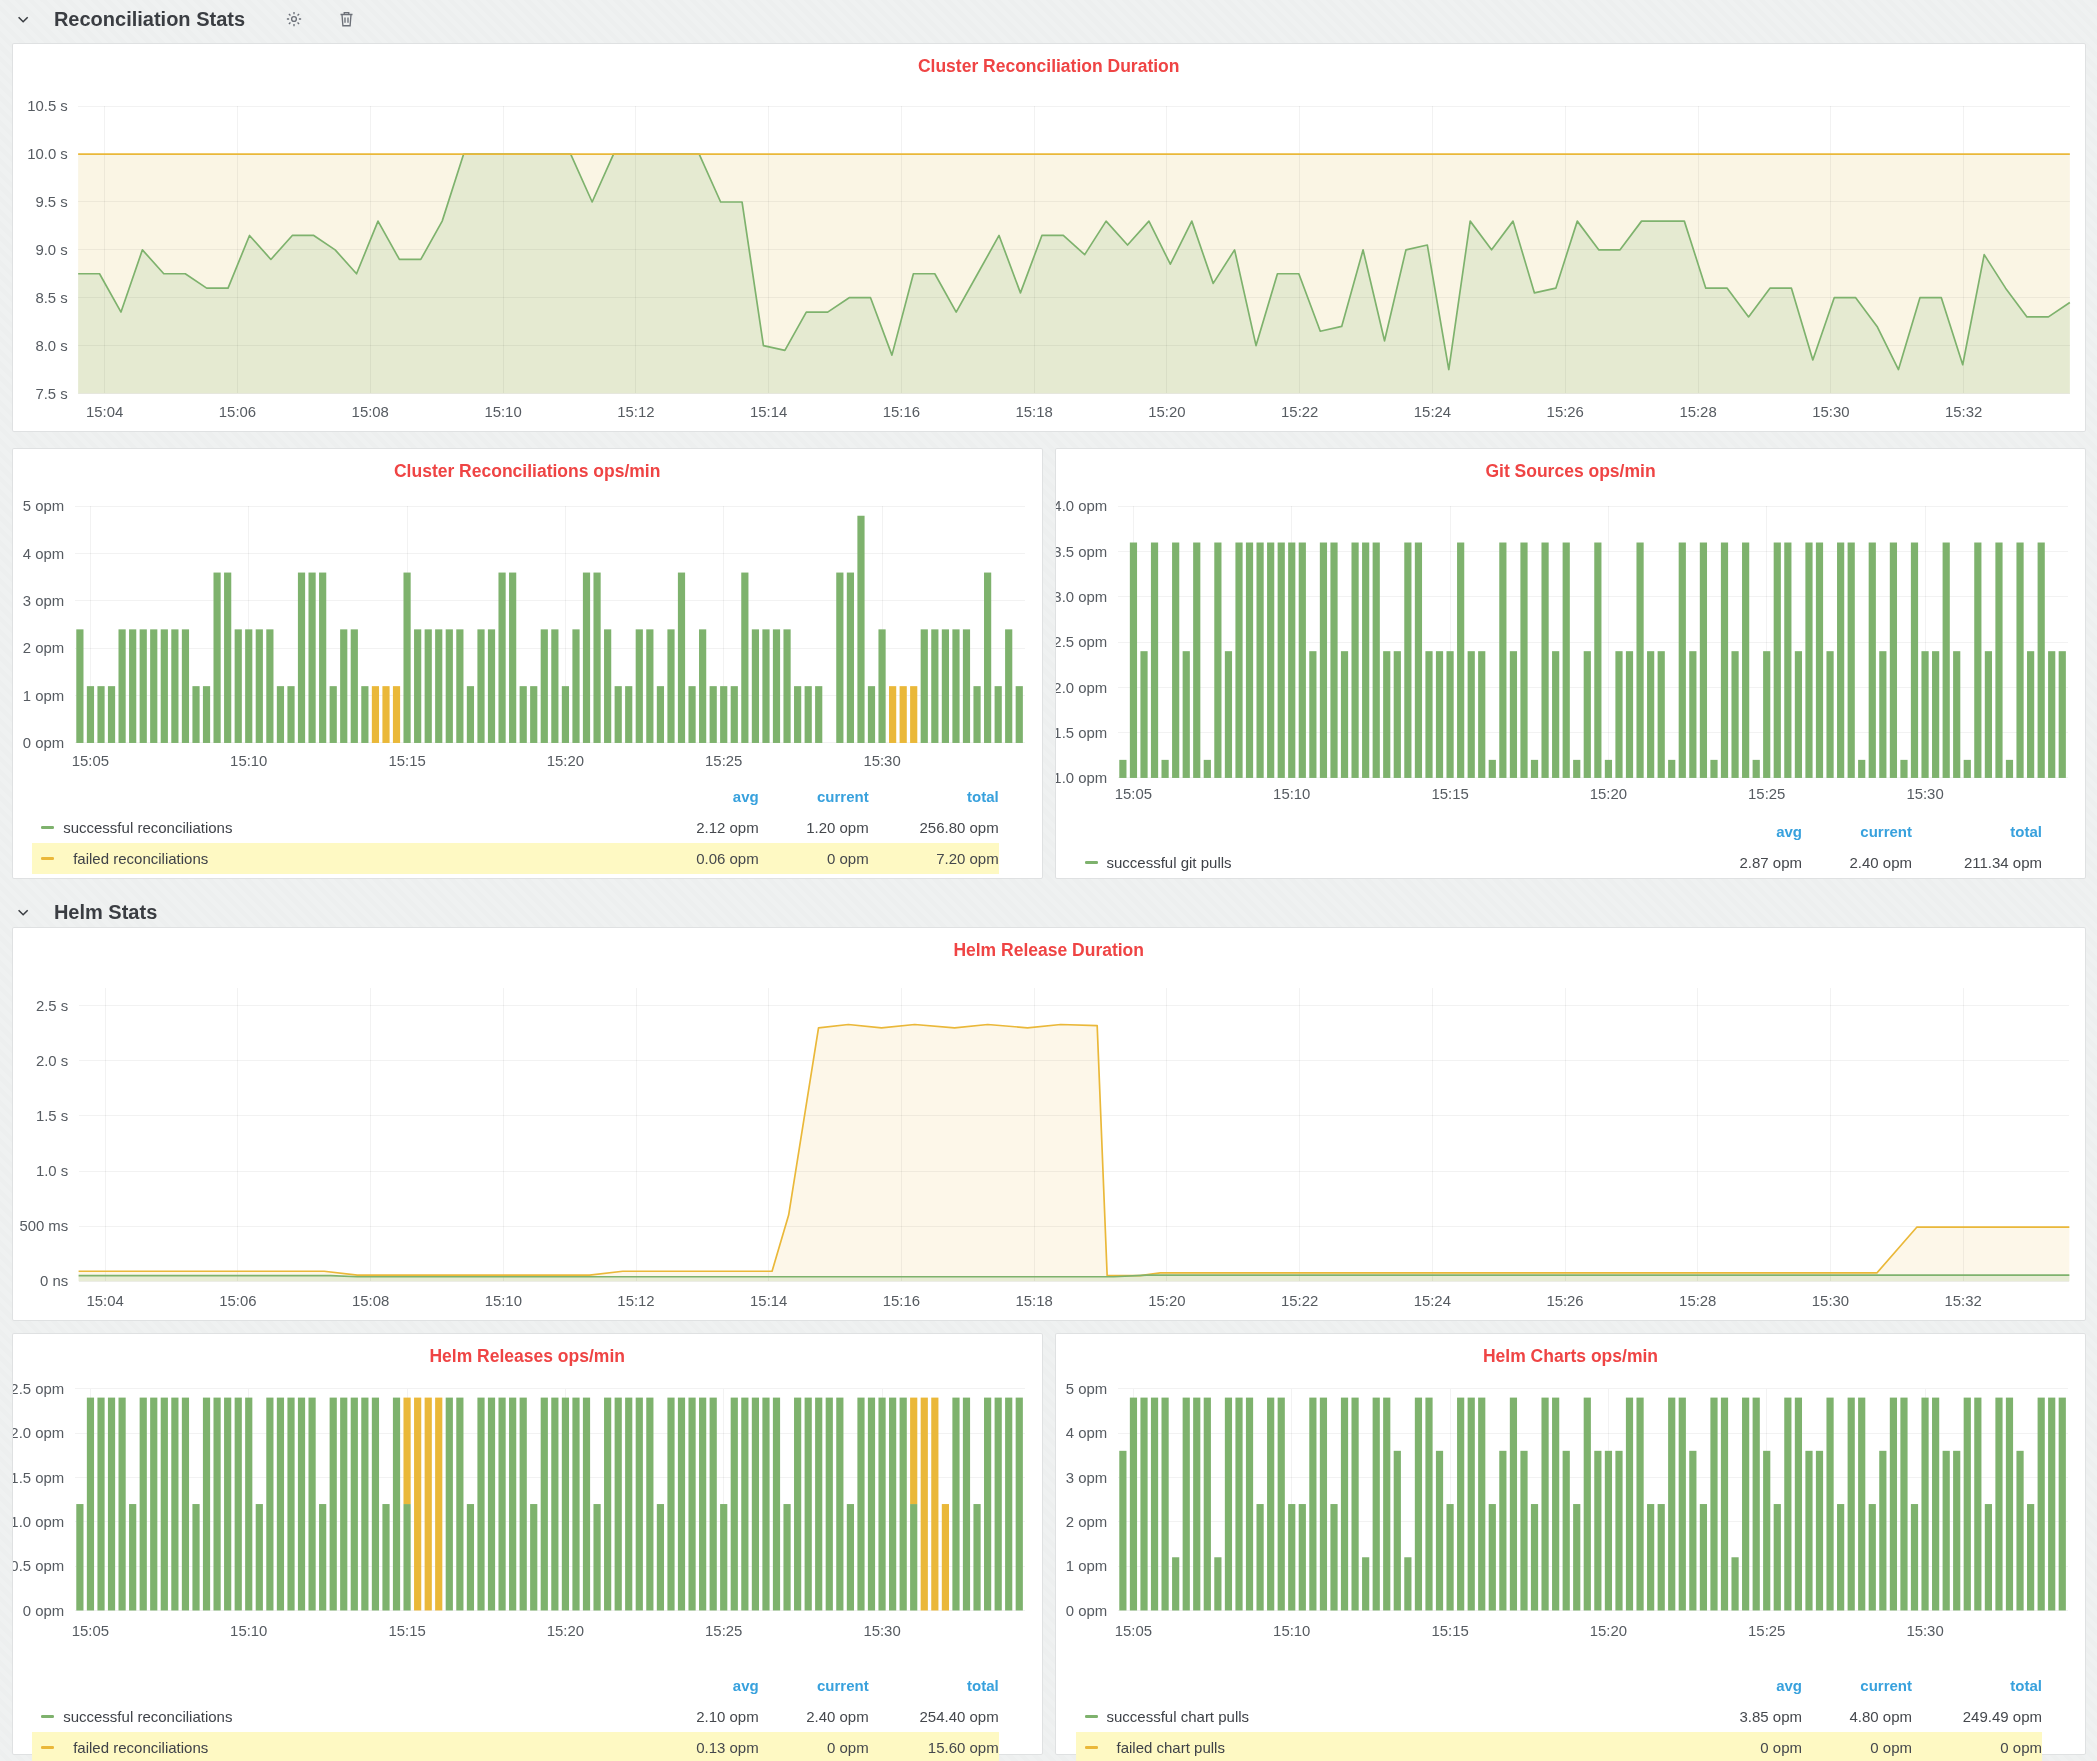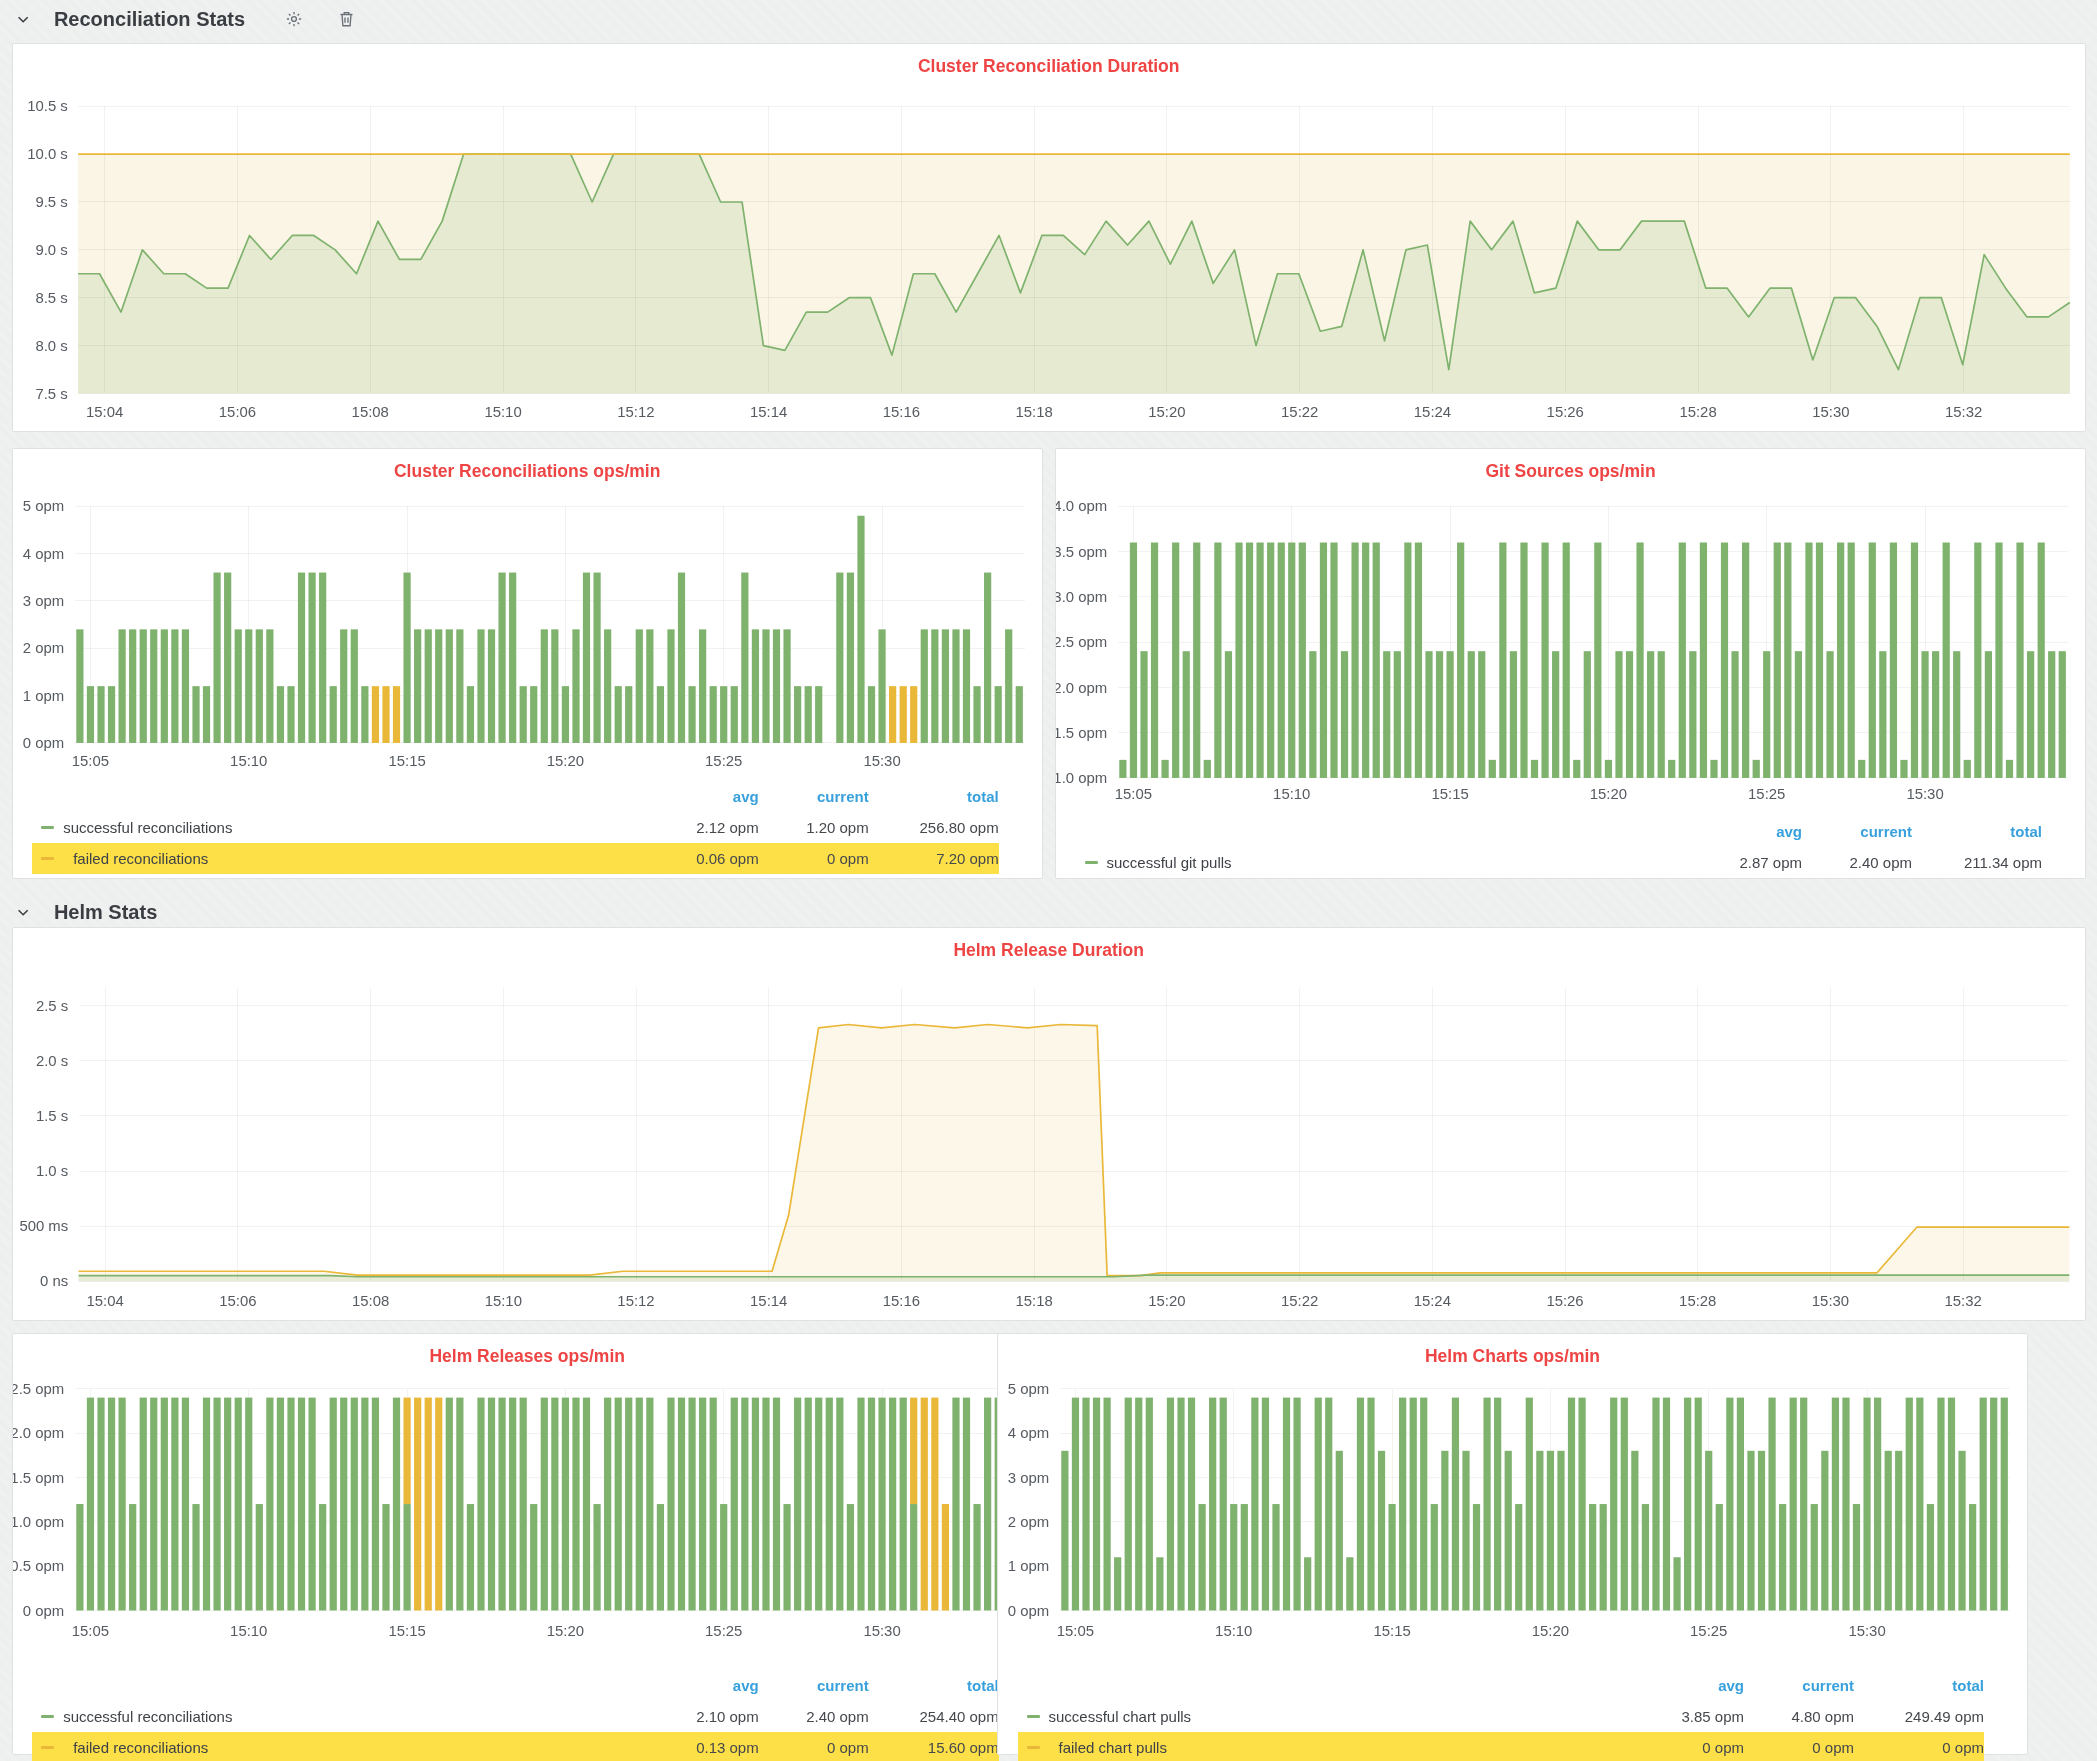--- a/index.html
+++ b/index.html
@@ -26,21 +26,21 @@
   .chart svg{position:absolute;left:0;top:0;}
   .chart svg text{font-family:"Liberation Sans","DejaVu Sans",sans-serif;}
   .legend{
     position:absolute;left:19.5px;right:43px;font-size:15px;color:#3f4248;
   }
   .legend-grid{display:grid;grid-template-columns:1fr 110px 110px 130px;}
   .legend-grid > div{height:31px;display:flex;align-items:center;}
   .legend-head{color:#38a1dd;font-weight:bold;justify-content:flex-end;}
   .legend-cell-val{justify-content:flex-end;color:#45484d;}
   .legend-label{display:flex;align-items:center;gap:9px;padding-left:9px;cursor:pointer;}
-  .legend-row-striped{background:#fde047;gap:19px;}
+  .legend-row-striped{background:#fef9c3;gap:19px;}
   .swatch{width:13px;height:3.2px;border-radius:1.3px;display:inline-block;flex:none;}
 </style>
 </head>
 <body>
 
 <div class="section-header" style="top:5.2px;">
   <span class="chev">
     <svg width="14.3" height="14.3" viewBox="0 0 22 22">
         <path d="M4 8 L11 15 L18 8" fill="none" stroke="#3a3d42" stroke-width="2.4"></path>
       </svg>
@@ -615,21 +615,21 @@
           <span class="swatch" style="background: rgb(234, 184, 57);"></span>
           <span>failed reconciliations</span>
         </div>
         <div class="legend-cell-val legend-row-striped">0.13 opm</div>
         <div class="legend-cell-val legend-row-striped">0 opm</div>
         <div class="legend-cell-val legend-row-striped">15.60 opm</div>
       </div>
     </div>
 </div>
 
-<div class="panel" id="panel-5" style="left: 997px; top: 1333px; width: 1031px; height: 422px;">
+<div class="panel" id="panel-5" style="left: 1055px; top: 1333px; width: 1031px; height: 422px;">
   <div class="panel-title">Helm Charts ops/min</div>
   <div class="chart">
       <svg width="1031" height="422" viewBox="0 0 1590 650">
         <g stroke="rgba(0,0,0,0.055)" stroke-width="1.4" shape-rendering="crispEdges">
           <line x1="95" x2="1560" y1="426" y2="426"></line>
           <line x1="95" x2="1560" y1="357.6" y2="357.6"></line>
           <line x1="95" x2="1560" y1="289.2" y2="289.2"></line>
           <line x1="95" x2="1560" y1="220.8" y2="220.8"></line>
           <line x1="95" x2="1560" y1="152.39999999999998" y2="152.39999999999998"></line>
           <line x1="95" x2="1560" y1="84" y2="84"></line>

